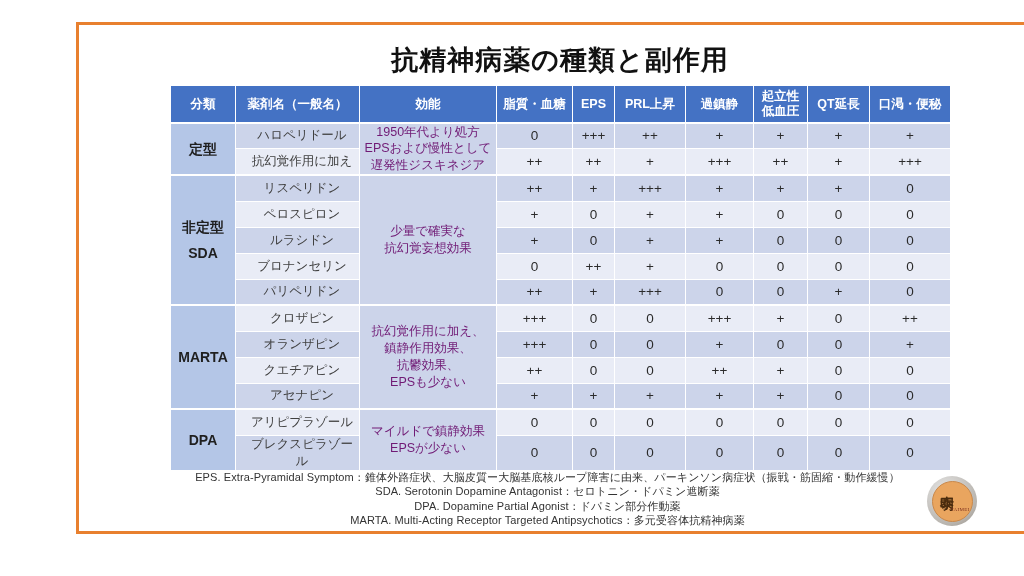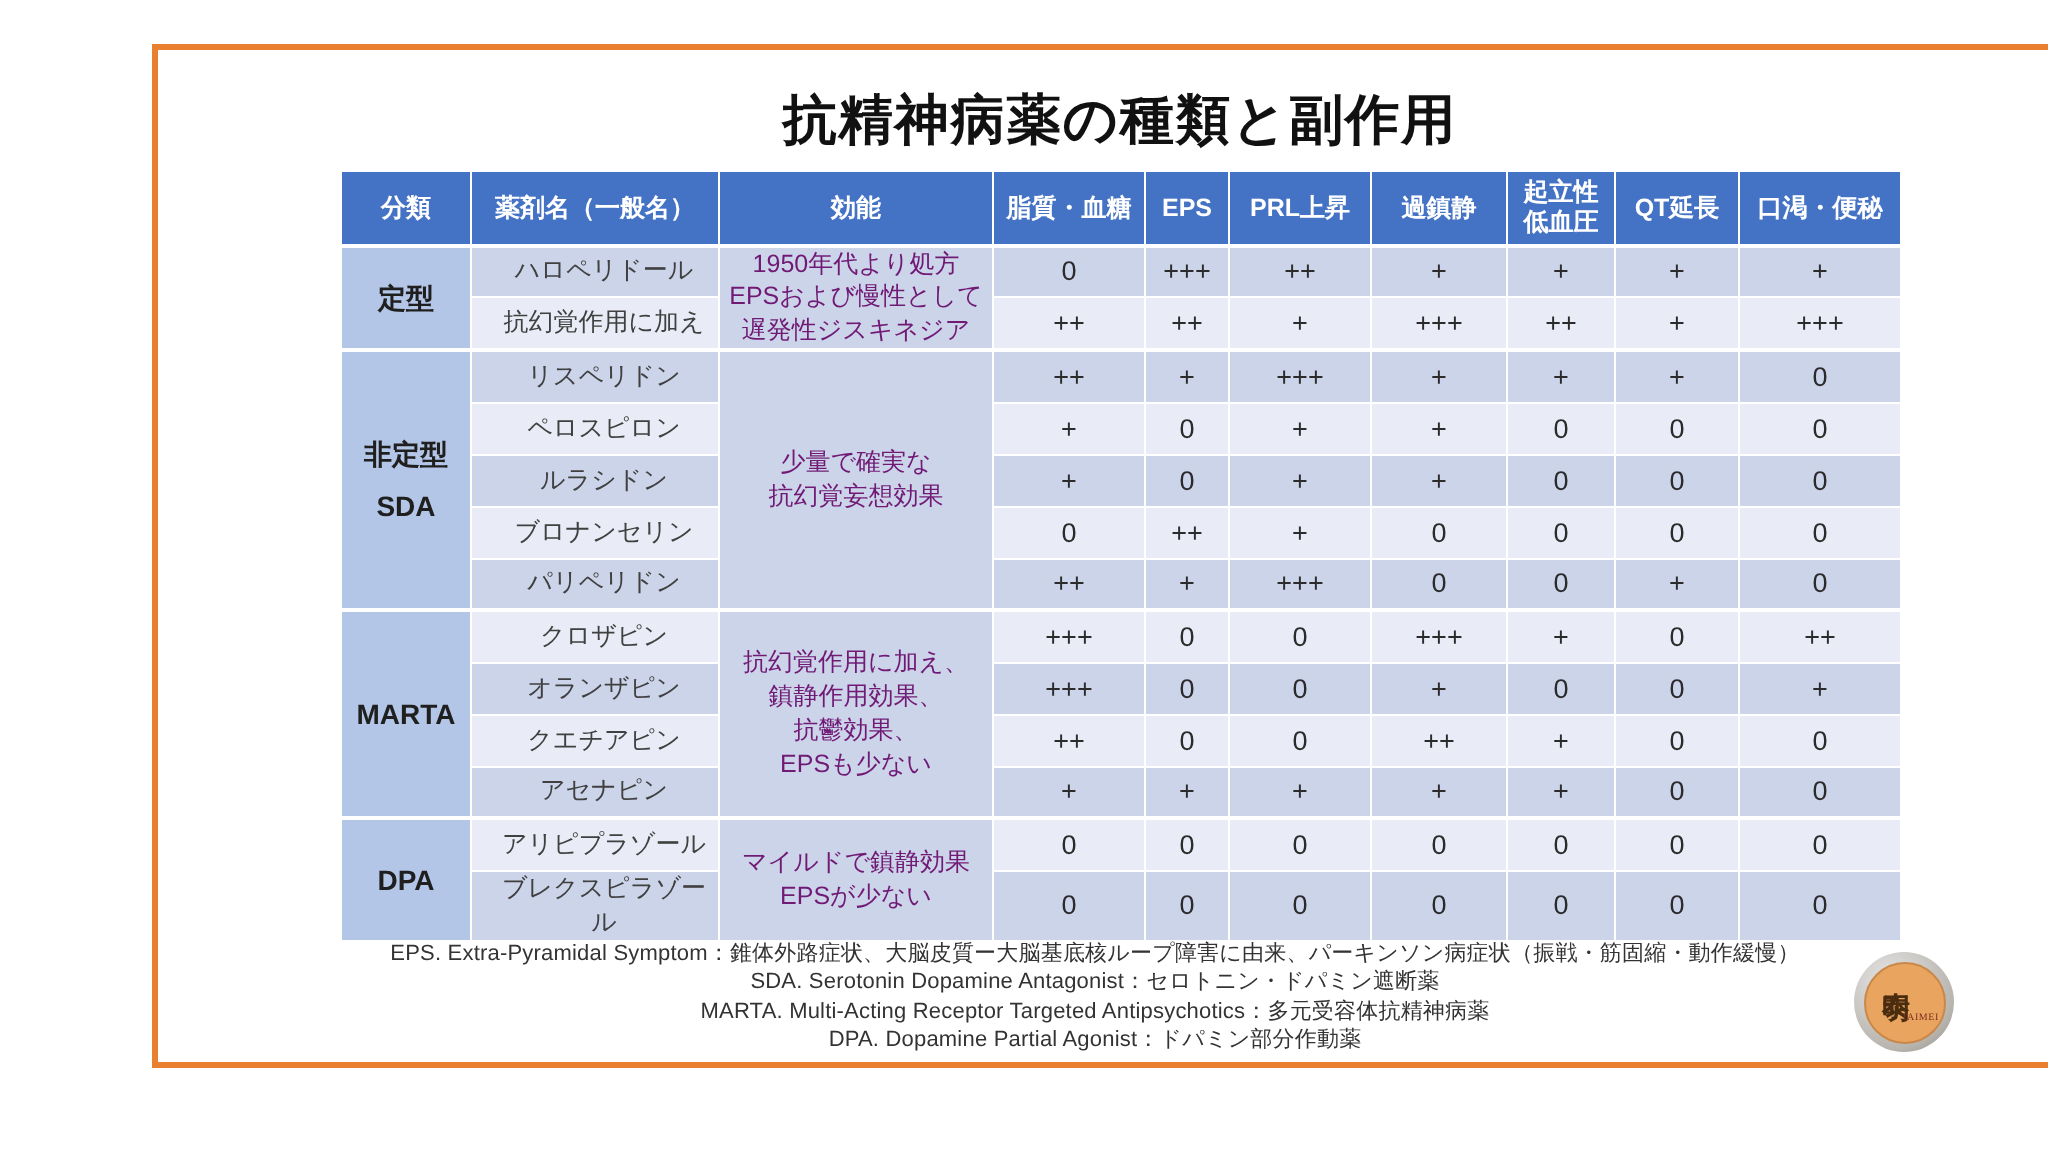--- a/index.html
+++ b/index.html
@@ -256,22 +256,22 @@
           <td class="val band-dark">0</td>
           <td class="val band-dark">0</td>
           <td class="val band-dark">0</td>
         </tr>
       </tbody>
   </table>
 
   <div class="footnotes">
     <div>EPS. Extra-Pyramidal Symptom：錐体外路症状、大脳皮質ー大脳基底核ループ障害に由来、パーキンソン病症状（振戦・筋固縮・動作緩慢）</div>
     <div>SDA. Serotonin Dopamine Antagonist：セロトニン・ドパミン遮断薬</div>
+    <div>DPA. Dopamine Partial Agonist：ドパミン部分作動薬</div>
     <div>MARTA. Multi-Acting Receptor Targeted Antipsychotics：多元受容体抗精神病薬</div>
-    <div>DPA. Dopamine Partial Agonist：ドパミン部分作動薬</div>
   </div>
 
   <div class="logo">
     <div class="logo-inner">
       <span class="logo-kanji">泰明</span>
       <span class="logo-latin">TAIMEI</span>
     </div>
   </div>
 </div>
 

